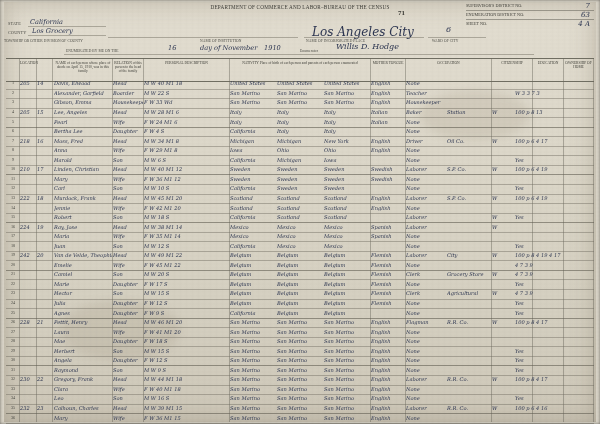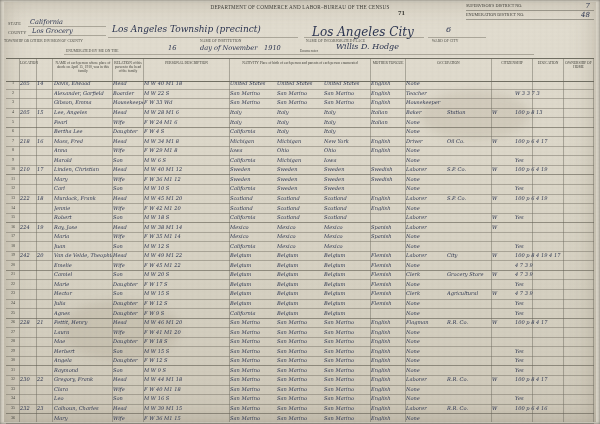--- a/index.html
+++ b/index.html
@@ -66,21 +66,20 @@
 
     <div class="lbl" style="left:8px;top:21px;">STATE</div>
     <div class="hwline hw" style="left:30px;top:18px;">California</div>
     <div class="rule" style="left:28px;top:26px;width:78px;"></div>
 
     <div class="lbl" style="left:8px;top:30px;">COUNTY</div>
     <div class="hwline hw" style="left:32px;top:27px;">Los Grocery</div>
     <div class="rule" style="left:28px;top:35px;width:78px;"></div>
 
     <div class="lbl" style="left:4px;top:39px;font-size:3.6px;">TOWNSHIP OR OTHER DIVISION OF COUNTY</div>
-    <div class="bigscript hw" style="left:112px;top:24px;">Los Angeles Township (precinct)</div>
     <div class="rule" style="left:108px;top:37px;width:190px;"></div>
     <div class="lbl" style="left:200px;top:39px;font-size:3.6px;">NAME OF INSTITUTION</div>
 
     <div class="lbl" style="left:306px;top:39px;font-size:3.6px;">NAME OF INCORPORATED PLACE</div>
     <div class="hwline hw" style="left:312px;top:25px;font-size:12px;">Los Angeles City</div>
     <div class="rule" style="left:304px;top:37px;width:120px;"></div>
 
     <div class="lbl" style="left:432px;top:39px;font-size:3.6px;">WARD OF CITY</div>
     <div class="hwline hw" style="left:446px;top:25px;font-size:8px;">6</div>
     <div class="rule" style="left:428px;top:37px;width:58px;"></div>
@@ -95,21 +94,25 @@
 
     <div class="boxnum" style="left:398px;top:9px;font-size:7px;font-weight:bold;">71</div>
 
     <div class="topright">
       <div class="trrow">
         <span class="trlab">SUPERVISOR'S DISTRICT NO.</span>
         <span class="trval hw">7</span>
       </div>
       <div class="trrow">
         <span class="trlab">ENUMERATION DISTRICT NO.</span>
-        <span class="trval hw">48</span>
+        <span class="trval hw">63</span>
+      </div>
+      <div class="trrow" style="border-bottom:none;">
+        <span class="trlab">SHEET NO.</span>
+        <span class="trval hw">4 A</span>
       </div>
     </div>
   </div>
 
   <div class="tbl">
     <div class="colhdr">
       <div class="ch" style="left:0px;width:46px;">LOCATION</div>
       <div class="ch" style="left:48px;width:58px;">NAME of each person whose place of abode on April 15, 1910, was in this family</div>
       <div class="ch" style="left:107px;width:30px;">RELATION of this person to the head of the family</div>
       <div class="ch" style="left:138px;width:85px;">PERSONAL DESCRIPTION</div>

